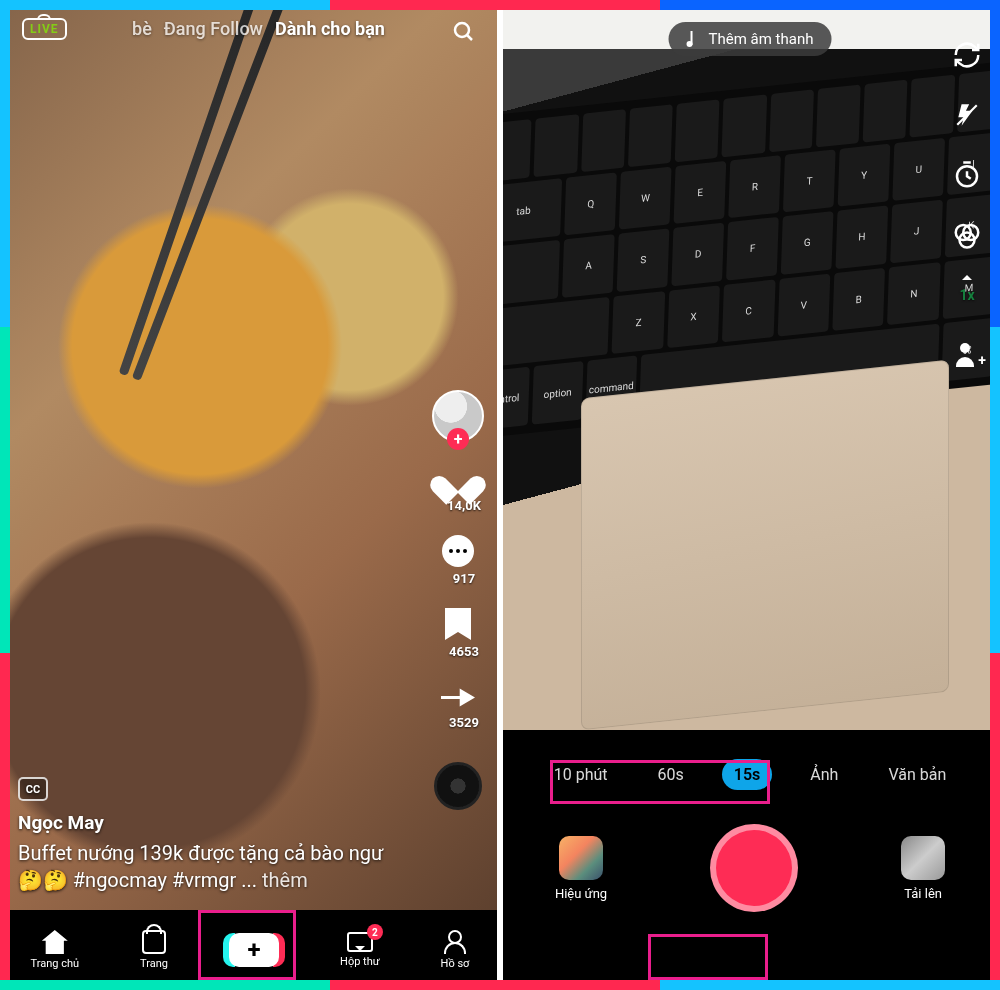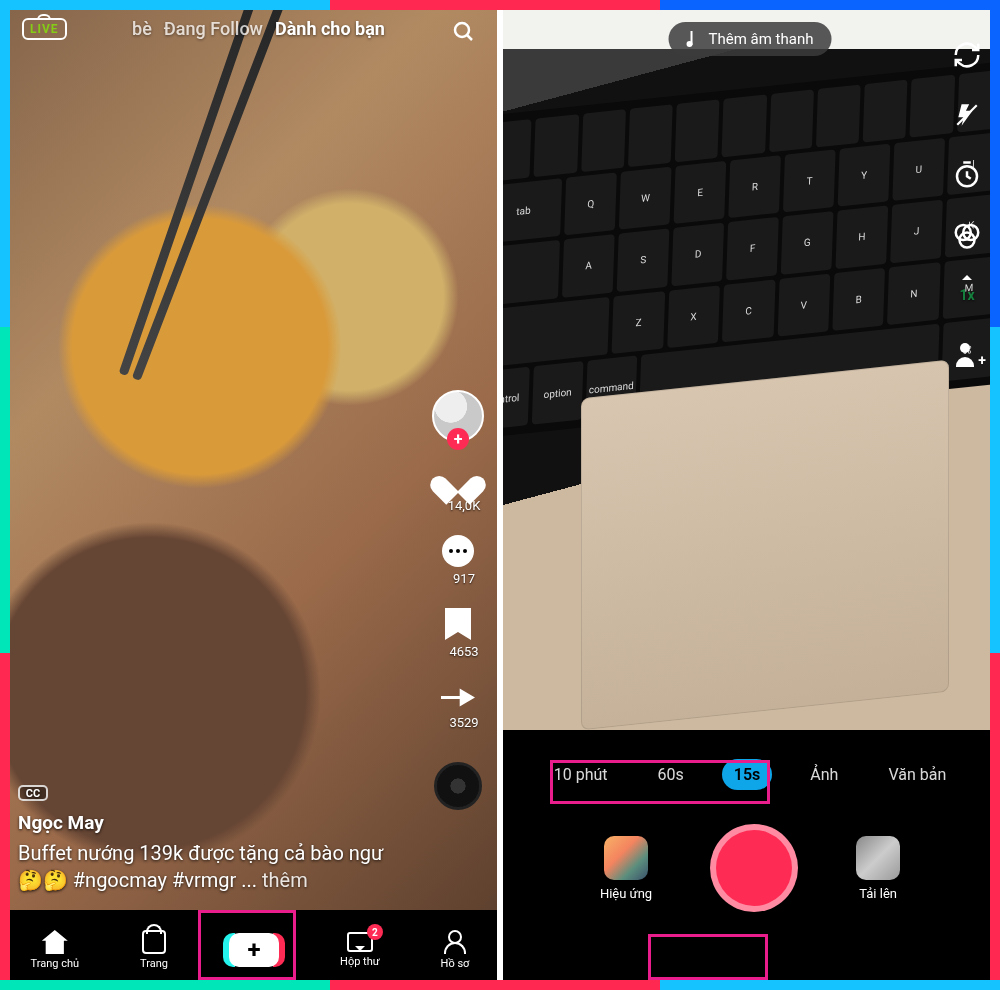--- a/index.html
+++ b/index.html
@@ -40,35 +40,35 @@
   .live-badge { position:absolute; left:22px; top:18px; border:2px solid #fff; border-radius:6px; padding:2px 6px; font-size:12px; font-weight:700; color:#84cc16; letter-spacing:1px;}
   .live-badge .ant { position:absolute; top:-6px; left:50%; width:14px; height:6px; border:2px solid #fff; border-bottom:none; border-radius:6px 6px 0 0; transform:translateX(-50%);}
   .nav-item { opacity:.75; font-weight:500; }
   .nav-item.active { opacity:1; font-weight:700; }
   .search-ico { position:absolute; right:24px; top:20px; }
 
   .right-rail { position:absolute; right:16px; top:390px; display:flex; flex-direction:column; align-items:center; gap:22px; color:#fff; z-index:5;}
   .avatar { width:52px; height:52px; border-radius:50%; background:radial-gradient(circle at 35% 30%, #eee 0 35%, #c9c9c9 36% 100%); border:2px solid #fff; position:relative;}
   .avatar .plus { position:absolute; bottom:-10px; left:50%; transform:translateX(-50%); width:22px; height:22px; border-radius:50%; background:#fe2c55; display:flex; align-items:center; justify-content:center; color:#fff; font-weight:700; font-size:16px;}
   .rail-item { display:flex; flex-direction:column; align-items:center; gap:4px; }
-  .rail-count { font-size:13px; font-weight:400; text-shadow:0 1px 2px rgba(0,0,0,.8);margin-left:12px;}
+  .rail-count { font-size:13px; font-weight:700; text-shadow:0 1px 2px rgba(0,0,0,.8);margin-left:12px;}
   .heart { width:34px; height:30px; position:relative;}
   .heart::before,.heart::after{content:"";position:absolute;top:0;width:18px;height:28px;background:#fff;border-radius:18px 18px 0 0;}
   .heart::before{left:0;transform:rotate(-45deg);transform-origin:100% 100%;}
   .heart::after{left:16px;transform:rotate(45deg);transform-origin:0 100%;}
   .comment-ico{width:32px;height:32px;background:#fff;border-radius:50%;position:relative;}
   .comment-ico::after{content:"";position:absolute;bottom:-4px;right:4px;width:0;height:0;border:6px solid transparent;border-top-color:#fff;}
   .comment-ico .dots{position:absolute;top:50%;left:50%;transform:translate(-50%,-50%);display:flex;gap:3px;}
   .comment-ico .dots span{width:4px;height:4px;background:#000;border-radius:50%;}
   .bookmark-ico{width:26px;height:32px;background:#fff;clip-path:polygon(0 0,100% 0,100% 100%,50% 75%,0 100%);}
   .share-ico{width:34px;height:30px;background:#fff;clip-path:polygon(0 50%,55% 50%,55% 25%,100% 55%,55% 85%,55% 60%,0 60%);}
   .disc{width:48px;height:48px;border-radius:50%;background:radial-gradient(circle,#333 0 25%,#111 26% 70%,#000 71% 100%);border:3px solid #222;position:relative;top:10px;}
 
   .caption-area{position:absolute;left:18px;right:90px;bottom:96px;color:#fff;z-index:5;text-shadow:0 1px 3px rgba(0,0,0,.8);}
-  .cc-badge{display:inline-flex;align-items:center;justify-content:center;width:30px;height:16px;border:2px solid rgba(255,255,255,.8);border-radius:5px;font-size:11px;font-weight:700;background:rgba(0,0,0,.35);margin-bottom:10px;}
+  .cc-badge{display:inline-flex;align-items:center;justify-content:center;width:30px;height:24px;border:2px solid rgba(255,255,255,.8);border-radius:5px;font-size:11px;font-weight:700;background:rgba(0,0,0,.35);margin-bottom:10px;}
   .author{font-size:19px;font-weight:700;margin-bottom:6px;}
   .caption{font-size:20px;line-height:1.35;}
   .caption .more{opacity:.85;}
 
   .bottom-nav{position:absolute;bottom:0;left:0;right:0;height:80px;background:#000;display:flex;align-items:center;justify-content:space-around;z-index:8;}
   .bn-item{display:flex;flex-direction:column;align-items:center;gap:3px;color:#fff;font-size:11px;}
   .home-ico{width:26px;height:24px;background:#fff;clip-path:polygon(50% 0,100% 45%,85% 45%,85% 100%,15% 100%,15% 45%,0 45%);}
   .shop-ico{width:24px;height:24px;border:2px solid #fff;border-radius:4px;position:relative;}
   .shop-ico::before{content:"";position:absolute;top:-8px;left:50%;transform:translateX(-50%);width:12px;height:8px;border:2px solid #fff;border-bottom:none;border-radius:8px 8px 0 0;}
   .create-btn{width:50px;height:34px;background:#fff;border-radius:10px;position:relative;display:flex;align-items:center;justify-content:center;}
@@ -108,21 +108,21 @@
   .speed-label::before{content:"";position:absolute;top:-10px;left:50%;transform:translateX(-50%);width:0;height:0;border:5px solid transparent;border-bottom-color:#fff;}
   .addp-ico{position:relative;width:22px;height:24px;}
   .addp-ico::before{content:"";position:absolute;top:0;left:4px;width:10px;height:10px;background:#fff;border-radius:50%;}
   .addp-ico::after{content:"";position:absolute;bottom:0;left:0;width:18px;height:10px;background:#fff;border-radius:10px 10px 0 0;}
   .addp-plus{position:absolute;right:-4px;bottom:2px;color:#fff;font-size:14px;font-weight:700;}
 
   .duration-row{position:absolute;bottom:200px;left:0;right:0;display:flex;justify-content:center;gap:26px;color:rgba(255,255,255,.85);font-size:16px;z-index:6;align-items:center;}
   .dur{padding:6px 12px;border-radius:18px;}
   .dur.active{background:#0ea5e9;color:#000;font-weight:600;}
 
-  .record-row{position:absolute;bottom:78px;left:0;right:0;display:flex;align-items:center;justify-content:center;gap:58px;z-index:6;}
+  .record-row{position:absolute;bottom:78px;left:0;right:0;display:flex;align-items:center;justify-content:center;gap:103px;z-index:6;}
   .record-btn{width:88px;height:88px;border-radius:50%;background:#fe2c55;border:6px solid rgba(255,255,255,.45);}
   .side-tile{display:flex;flex-direction:column;align-items:center;gap:6px;color:#fff;font-size:13px;}
   .tile{width:44px;height:44px;border-radius:10px;overflow:hidden;}
   .tile.fx{background:linear-gradient(135deg,#f7b267,#f4845f 40%,#5b8e7d 70%,#3a506b);}
   .tile.up{background:linear-gradient(135deg,#888,#ccc,#999);}
 
   .mode-row{position:absolute;bottom:18px;left:0;right:0;display:flex;justify-content:center;gap:36px;color:rgba(255,255,255,.6);font-size:17px;z-index:6;}
   .mode.active{color:#fff;font-weight:700;position:relative;}
   .mode.active::after{content:"";position:absolute;bottom:-10px;left:50%;transform:translateX(-50%);width:5px;height:5px;background:#fff;border-radius:50%;}
 

